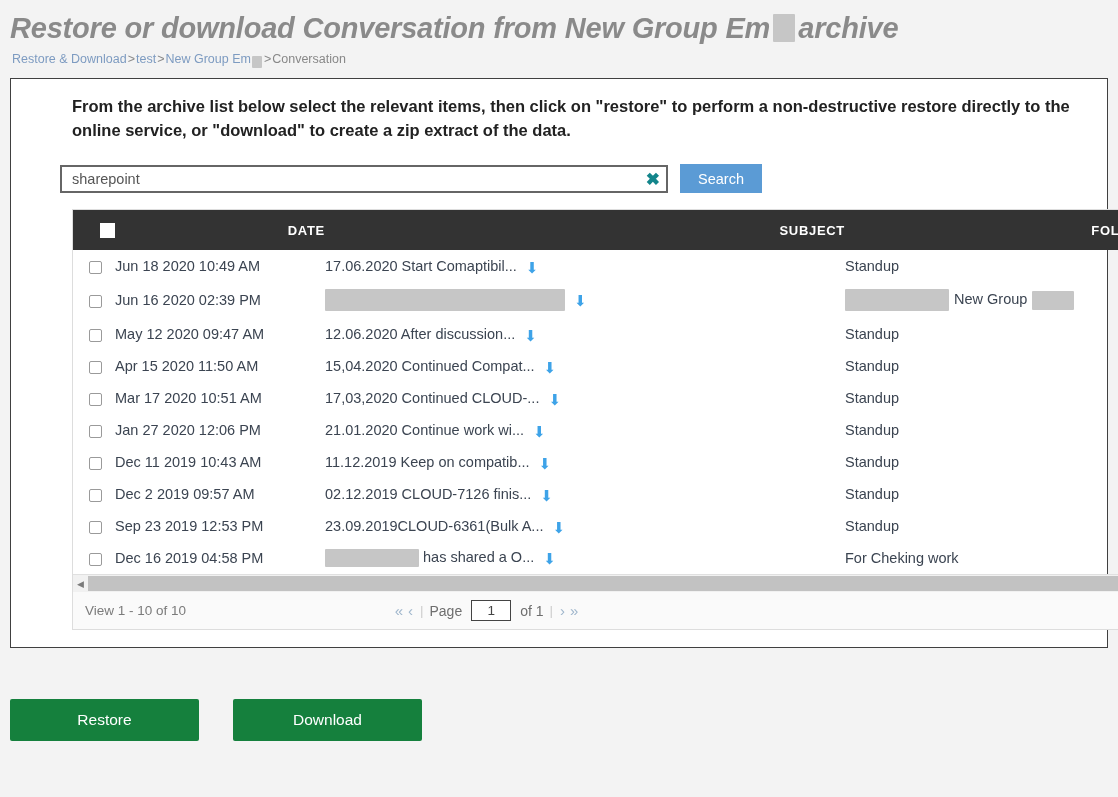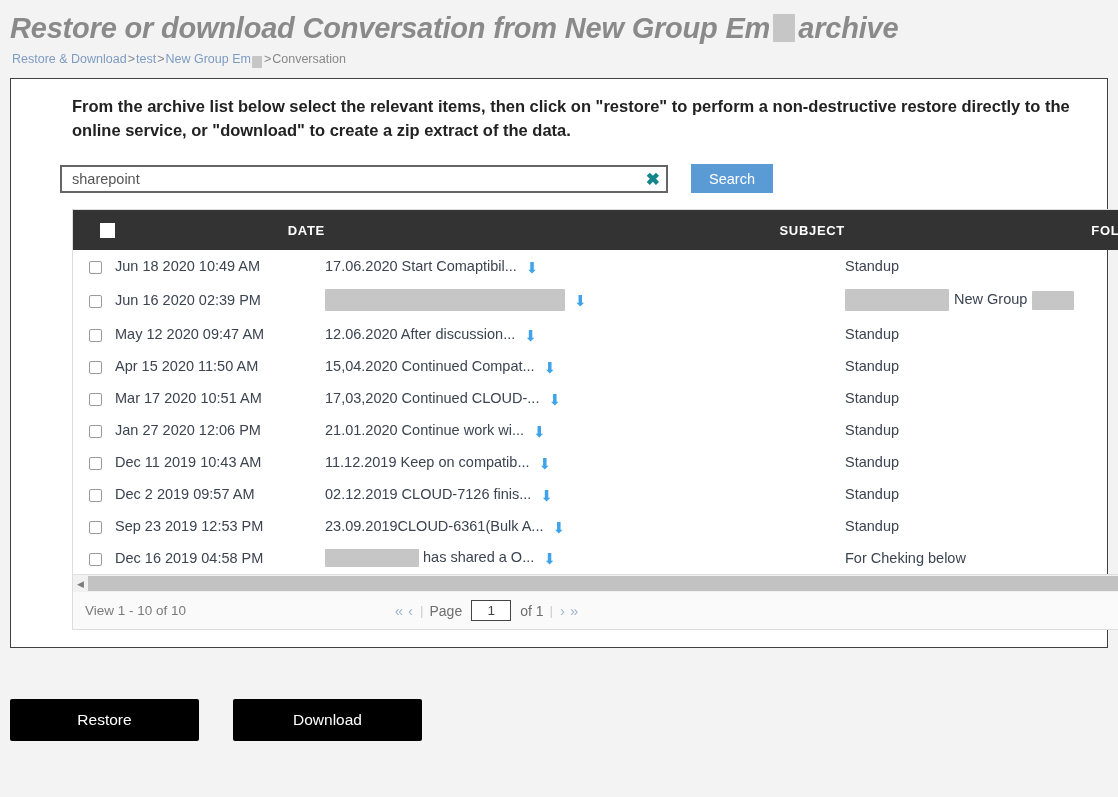--- a/index.html
+++ b/index.html
@@ -97,21 +97,21 @@
     right: 8px;
     top: 50%;
     transform: translateY(-50%);
     color: #13858b;
     font-size: 17px;
     font-weight: bold;
     cursor: pointer;
     line-height: 1;
   }
   .search-btn {
-    margin-left: 23px;
+    margin-left: 12px;
     background: #5b9bd5;
     color: #fff;
     border: none;
     height: 29px;
     padding: 0 18px;
     font-size: 14.5px;
     font-family: "Liberation Sans", sans-serif;
     cursor: pointer;
   }
 
@@ -265,21 +265,21 @@
   }
 
   .actions {
     margin: 51px 10px 0 10px;
     display: flex;
     gap: 34px;
   }
   .action-btn {
     width: 189px;
     height: 42px;
-    background: #000000;
+    background: #15803d;
     color: #ffffff;
     border: none;
     font-size: 15.5px;
     font-family: "Liberation Sans", sans-serif;
     border-radius: 2px;
     cursor: pointer;
   }
 </style>
 </head>
 <body>
@@ -369,21 +369,21 @@
           <tr>
             <td class="col-check"><span class="row-check"></span></td>
             <td class="col-date">Sep 23 2019 12:53 PM</td>
             <td class="col-subject"><span>23.09.2019CLOUD-6361(Bulk A...</span><span class="dl-arrow">⬇</span></td>
             <td class="col-folder"><span>Standup</span></td>
           </tr>
           <tr>
             <td class="col-check"><span class="row-check"></span></td>
             <td class="col-date">Dec 16 2019 04:58 PM</td>
             <td class="col-subject"><span class="redact subj-redact-sm"></span><span>has shared a O...</span><span class="dl-arrow">⬇</span></td>
-            <td class="col-folder"><span>For Cheking below</span></td>
+            <td class="col-folder"><span>For Cheking work</span></td>
           </tr>
         </tbody>
     </table>
 
     <div class="hscroll">
       <div class="arrow-left">◀</div>
       <div class="thumb"></div>
     </div>
   </div>
 

